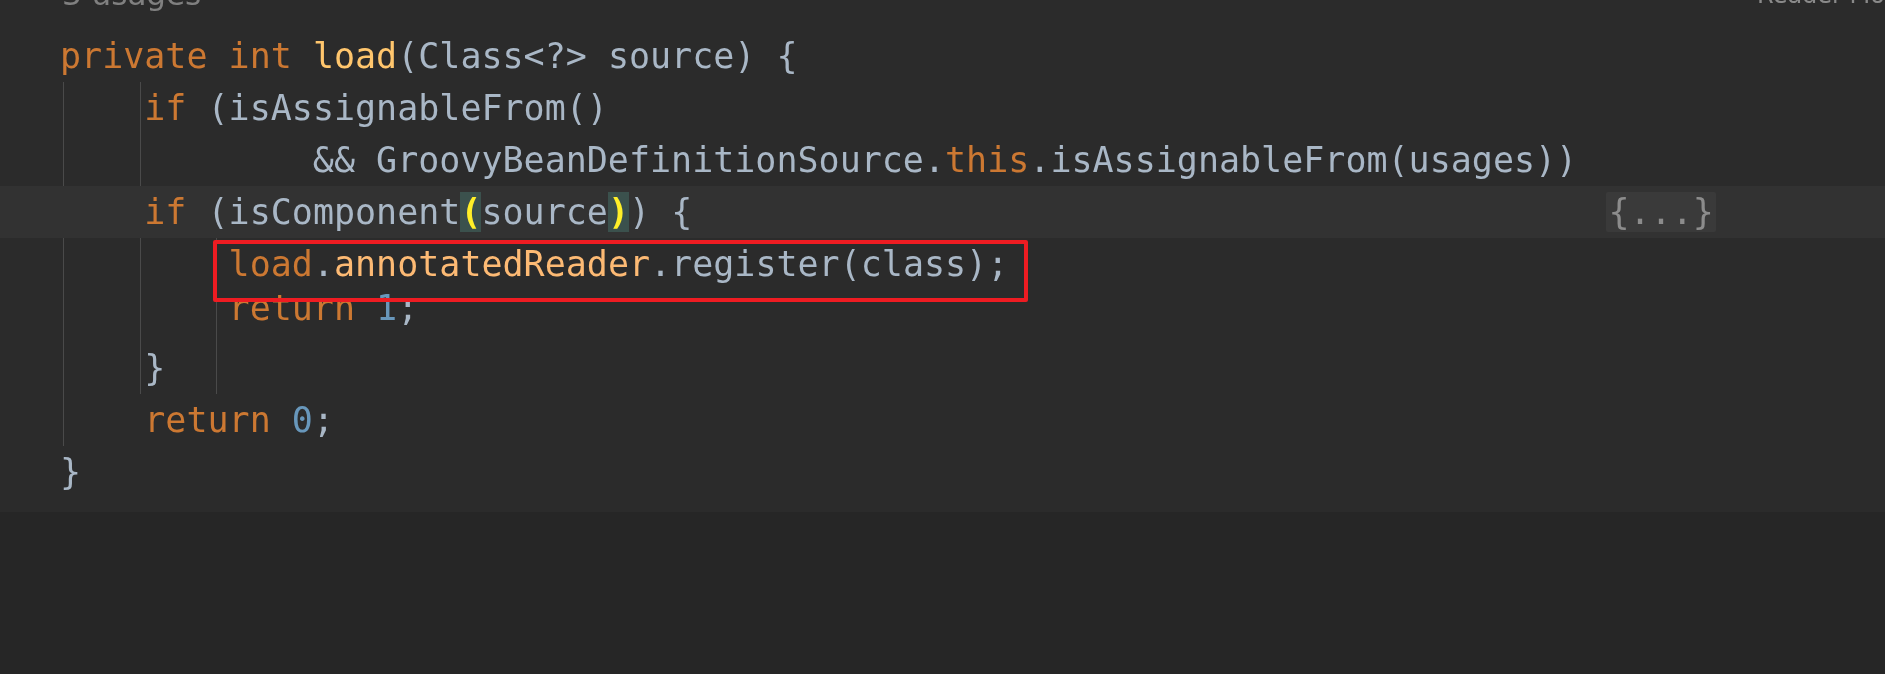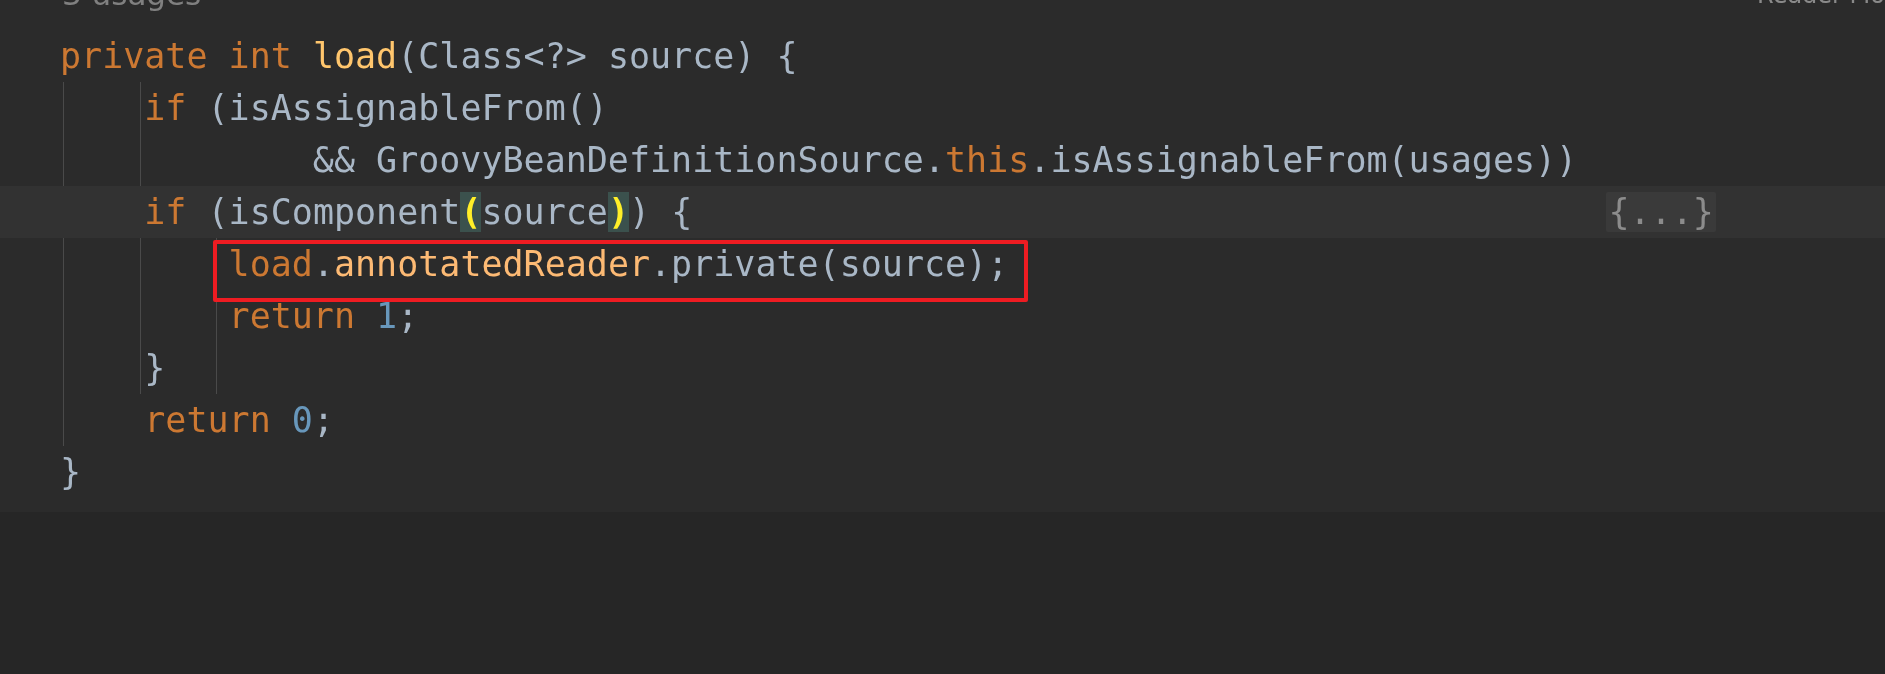--- a/index.html
+++ b/index.html
@@ -155,22 +155,22 @@
 
     <div class="indent-guide" style="left:63px; top:82px; height:364px;"></div>
     <div class="indent-guide" style="left:140px; top:82px; height:312px;"></div>
     <div class="indent-guide" style="left:216px; top:238px; height:156px;"></div>
 
     <div id="lines">
         <div class="line" style="top: 30px;"><span class="txt"><span class="kw">private</span><span class="punct"> </span><span class="kw">int</span><span class="punct"> </span><span class="meth">load</span><span class="ident">(Class&lt;?&gt; source) {</span></span></div>
         <div class="line" style="top: 82px;"><span class="txt"><span class="punct">    </span><span class="kw">if</span><span class="ident"> (isAssignableFrom()</span></span></div>
         <div class="line" style="top: 134px;"><span class="txt"><span class="ident">            &amp;&amp; GroovyBeanDefinitionSource.</span><span class="kw">this</span><span class="ident">.isAssignableFrom(usages)) </span></span></div>
         <div class="line current" style="top: 186px;"><span class="txt"><span class="punct">    </span><span class="kw">if</span><span class="ident"> (isComponent</span><span class="brace-hl">(</span><span class="ident">source</span><span class="brace-hl">)</span><span class="ident">) {</span></span></div>
-        <div class="line" style="top: 238px;"><span class="txt"><span class="punct">        </span><span class="kw">load</span><span class="ident">.</span><span class="field">annotatedReader</span><span class="ident">.private(source);</span></span></div>
-        <div class="line" style="top: 290px;"><span class="txt"><span class="punct">        </span><span class="kw">return</span><span class="punct"> </span><span class="num">1</span><span class="ident">;</span></span></div>
+        <div class="line" style="top: 238px;"><span class="txt"><span class="punct">        </span><span class="kw">load</span><span class="ident">.</span><span class="field">annotatedReader</span><span class="ident">.register(class);</span></span></div>
+        <div class="line" style="top: 282px;"><span class="txt"><span class="punct">        </span><span class="kw">return</span><span class="punct"> </span><span class="num">1</span><span class="ident">;</span></span></div>
         <div class="line" style="top: 342px;"><span class="txt"><span class="ident">    }</span></span></div>
         <div class="line" style="top: 394px; padding-left: 48px;"><span class="txt"><span class="punct">    </span><span class="kw">return</span><span class="punct"> </span><span class="num">0</span><span class="ident">;</span></span></div>
         <div class="line" style="top: 446px;"><span class="txt"><span class="ident">}</span></span></div>
       </div>
 
     <div style="position:absolute; left:1480px; top:134px; font-size:35px; line-height:52px; white-space:pre;">
       <span class="fold">{...}</span>
     </div>
 
     <div class="annotation-box" style="left:213px; top:240px; width:815px; height:62px;"></div>

